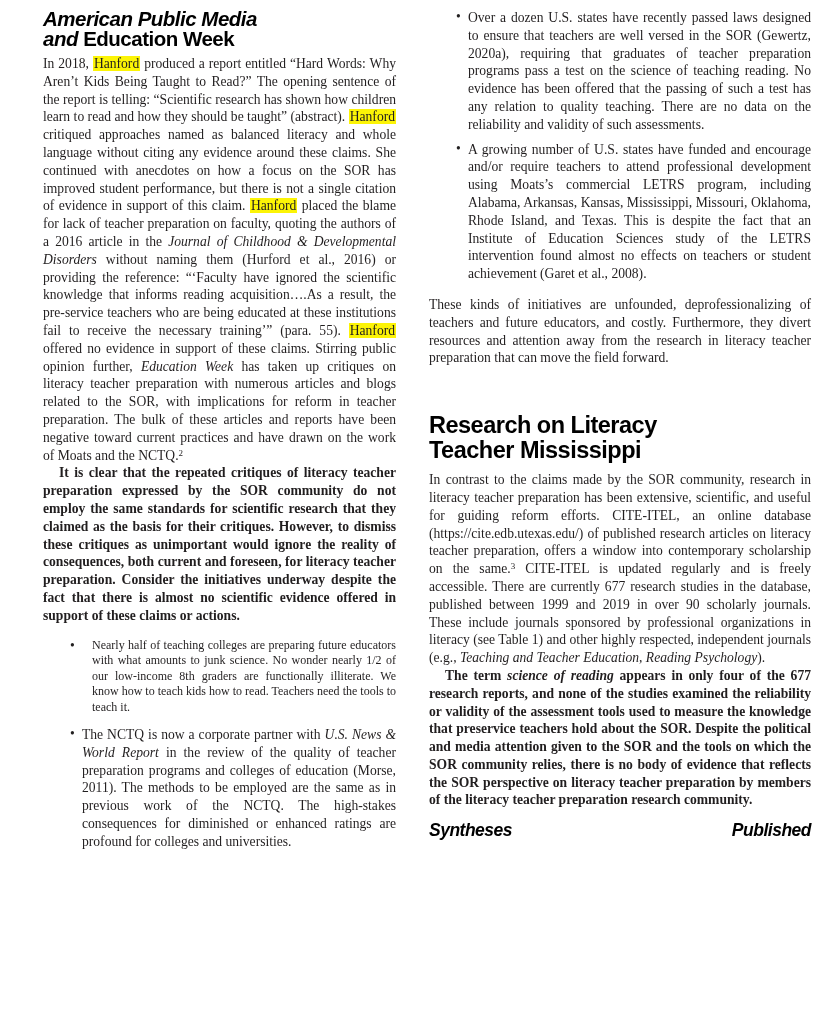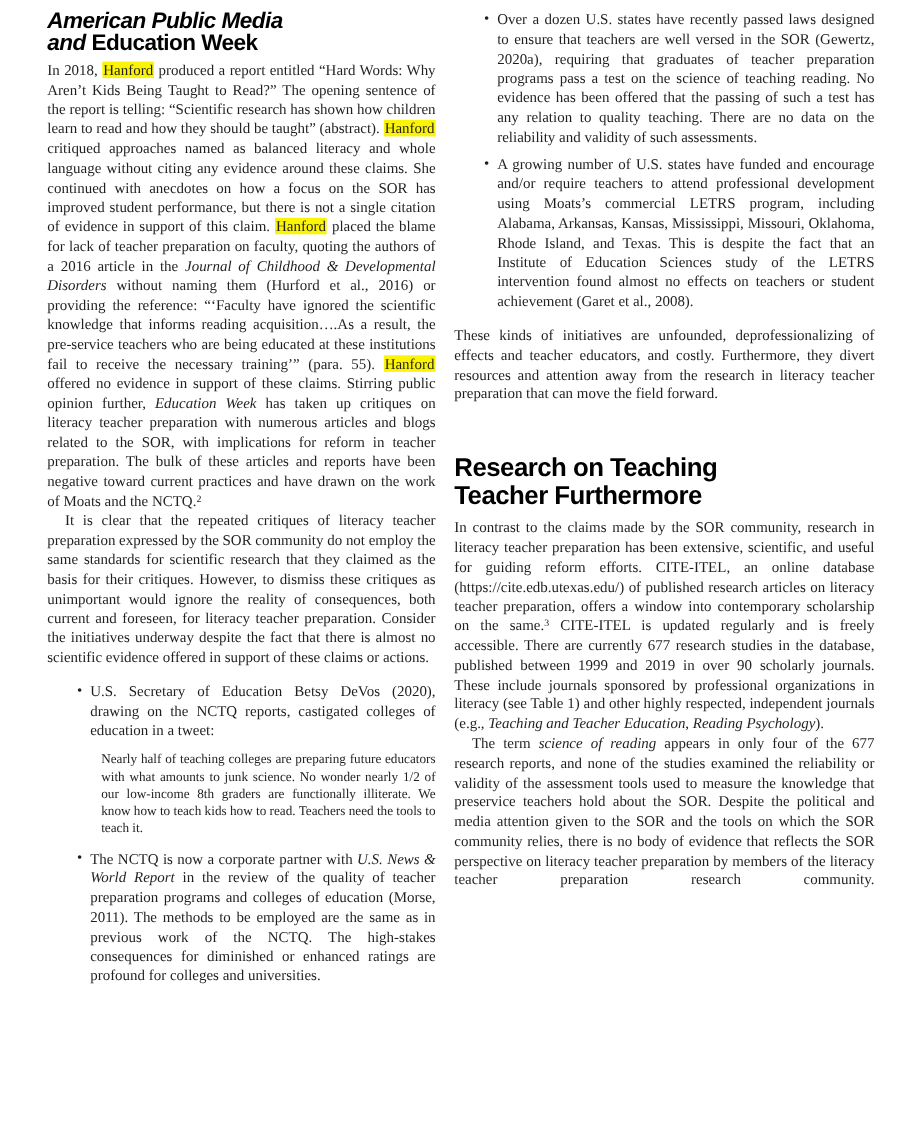--- a/index.html
+++ b/index.html
@@ -8,36 +8,36 @@
     background: #ffffff;
     color: #211e1f;
     font-family: "Liberation Serif", serif;
     overflow: hidden;
   }
   .page {
     display: flex;
     box-sizing: border-box;
     width: 815px; height: 1023px;
     padding: 9px 20px 0 43px;
-    gap: 17px;
+    gap: 33px;
   }
   .col { flex: none; }
   .col-left  { width: 353px; }
   .col-right { width: 382px; }
 
   
   .body-text {
     font-size: 13.6px;
     line-height: 17.8px;
     text-align: justify;
     hyphens: auto;
     -webkit-hyphens: auto;
   }
   .blk-p  { margin: 0; }
-  .blk-pi { margin: 0; text-indent: 16px; }
+  .blk-pi { margin: 0; text-indent: 16px; font-weight: bold; }
 
   
   .blk-h1, .blk-h2, .blk-h3 {
     font-family: "Liberation Sans", sans-serif;
     font-weight: bold;
     color: #000000;
     letter-spacing: -0.5px;
     text-align: left;
   }
   .blk-h1 { font-size: 20.5px; line-height: 20px; margin: 0 0 6px 0; }
@@ -79,25 +79,26 @@
   .col-right > div:last-child { text-align-last: justify; }
 </style>
 </head>
 <body>
 
 <div class="page">
   <div class="col col-left">
       <div class="blk-h1"><span class="seg-bi">American Public Media</span><br><span class="seg-bi">and </span><span class="seg-b">Education Week</span></div>
       <div class="blk-p body-text"><span class="seg-n">In 2018, </span><span class="seg-hl">Hanford</span><span class="seg-n"> produced a report entitled “Hard Words: Why Aren’t Kids Being Taught to Read?” The opening sentence of the report is telling: “Scientific research has shown how children learn to read and how they should be taught” (abstract). </span><span class="seg-hl">Hanford</span><span class="seg-n"> critiqued approaches named as balanced literacy and whole language without citing any evidence around these claims. She continued with anecdotes on how a focus on the SOR has improved student performance, but there is not a single citation of evidence in support of this claim. </span><span class="seg-hl">Hanford</span><span class="seg-n"> placed the blame for lack of teacher preparation on faculty, quoting the authors of a 2016 article in the </span><span class="seg-i">Journal of Childhood &amp; Developmental Disorders</span><span class="seg-n"> without naming them (Hurford et al., 2016) or providing the reference: “‘Faculty have ignored the scientific knowledge that informs reading acquisition….As a result, the pre-service teachers who are being educated at these institutions fail to receive the necessary training’” (para. 55). </span><span class="seg-hl">Hanford</span><span class="seg-n"> offered no evidence in support of these claims. Stirring public opinion further, </span><span class="seg-i">Education Week</span><span class="seg-n"> has taken up critiques on literacy teacher preparation with numerous articles and blogs related to the SOR, with implications for reform in teacher preparation. The bulk of these articles and reports have been negative toward current practices and have drawn on the work of Moats and the NCTQ.</span><span class="seg-sup">2</span></div>
       <div class="blk-pi body-text"><span class="seg-n">It is clear that the repeated critiques of literacy teacher preparation expressed by the SOR community do not employ the same standards for scientific research that they claimed as the basis for their critiques. However, to dismiss these critiques as unimportant would ignore the reality of consequences, both current and foreseen, for literacy teacher preparation. Consider the initiatives underway despite the fact that there is almost no scientific evidence offered in support of these claims or actions.</span></div>
-      <div class="bullet-item body-text"><span class="bullet-marker">•</span><span><span class="seg-n">U.S. Secretary of Education Betsy DeVos (2020), drawing on the NCTQ reports, castigated colleges of education in a tweet:</span></span></div>
+      <div class="bullet-item body-text"><span class="bullet-marker">•</span></div>
       <div class="blk-quote"><span class="seg-n">Nearly half of teaching colleges are preparing future educators with what amounts to junk science. No wonder nearly 1/2 of our low-income 8th graders are functionally illiterate. We know how to teach kids how to read. Teachers need the tools to teach it.</span></div>
       <div class="bullet-item body-text"><span class="bullet-marker">•</span><span><span class="seg-n">The NCTQ is now a corporate partner with </span><span class="seg-i">U.S. News &amp; World Report</span><span class="seg-n"> in the review of the quality of teacher preparation programs and colleges of education (Morse, 2011). The methods to be employed are the same as in previous work of the NCTQ. The high-stakes consequences for diminished or enhanced ratings are profound for colleges and universities.</span></span></div>
     </div>
   <div class="col col-right">
       <div class="bullet-item body-text"><span class="bullet-marker">•</span><span><span class="seg-n">Over a dozen U.S. states have recently passed laws designed to ensure that teachers are well versed in the SOR (Gewertz, 2020a), requiring that graduates of teacher preparation programs pass a test on the science of teaching reading. No evidence has been offered that the passing of such a test has any relation to quality teaching. There are no data on the reliability and validity of such assessments.</span></span></div>
       <div class="bullet-item body-text"><span class="bullet-marker">•</span><span><span class="seg-n">A growing number of U.S. states have funded and encourage and/or require teachers to attend professional development using Moats’s commercial LETRS program, including Alabama, Arkansas, Kansas, Mississippi, Missouri, Oklahoma, Rhode Island, and Texas. This is despite the fact that an Institute of Education Sciences study of the LETRS intervention found almost no effects on teachers or student achievement (Garet et al., 2008).</span></span></div>
-      <div class="blk-p body-text"><span class="seg-n">These kinds of initiatives are unfounded, deprofessionalizing of effects and teacher educators, and costly. Furthermore, they divert resources and attention away from the research in literacy teacher preparation that can move the field forward.</span></div>
-      <div class="blk-h2"><span class="seg-b">Research on Teaching</span><br><span class="seg-b">Teacher Furthermore</span></div>
+      <div class="blk-p body-text"><span class="seg-n">These kinds of initiatives are unfounded, deprofessionalizing of teachers and future educators, and costly. Furthermore, they divert resources and attention away from the research in literacy teacher preparation that can move the field forward.</span></div>
+      <div class="blk-h2"><span class="seg-b">Research on Literacy</span><br><span class="seg-b">Teacher Mississippi</span></div>
       <div class="blk-p body-text"><span class="seg-n">In contrast to the claims made by the SOR community, research in literacy teacher preparation has been extensive, scientific, and useful for guiding reform efforts. CITE-ITEL, an online database (https://cite.edb.utexas.edu/) of published research articles on literacy teacher preparation, offers a window into contemporary scholarship on the same.</span><span class="seg-sup">3</span><span class="seg-n"> CITE-ITEL is updated regularly and is freely accessible. There are currently 677 research studies in the database, published between 1999 and 2019 in over 90 scholarly journals. These include journals sponsored by professional organizations in literacy (see Table 1) and other highly respected, independent journals (e.g., </span><span class="seg-i">Teaching and Teacher Education</span><span class="seg-n">, </span><span class="seg-i">Reading Psychology</span><span class="seg-n">).</span></div>
       <div class="blk-pi body-text"><span class="seg-n">The term </span><span class="seg-i">science of reading</span><span class="seg-n"> appears in only four of the 677 research reports, and none of the studies examined the reliability or validity of the assessment tools used to measure the knowledge that preservice teachers hold about the SOR. Despite the political and media attention given to the SOR and the tools on which the SOR community relies, there is no body of evidence that reflects the SOR perspective on literacy teacher preparation by members of the literacy teacher preparation research community.</span></div>
+      <div class="blk-h3"><span class="seg-bi">Syntheses Published</span></div>
     </div>
 </div>
 
 </body></html>

